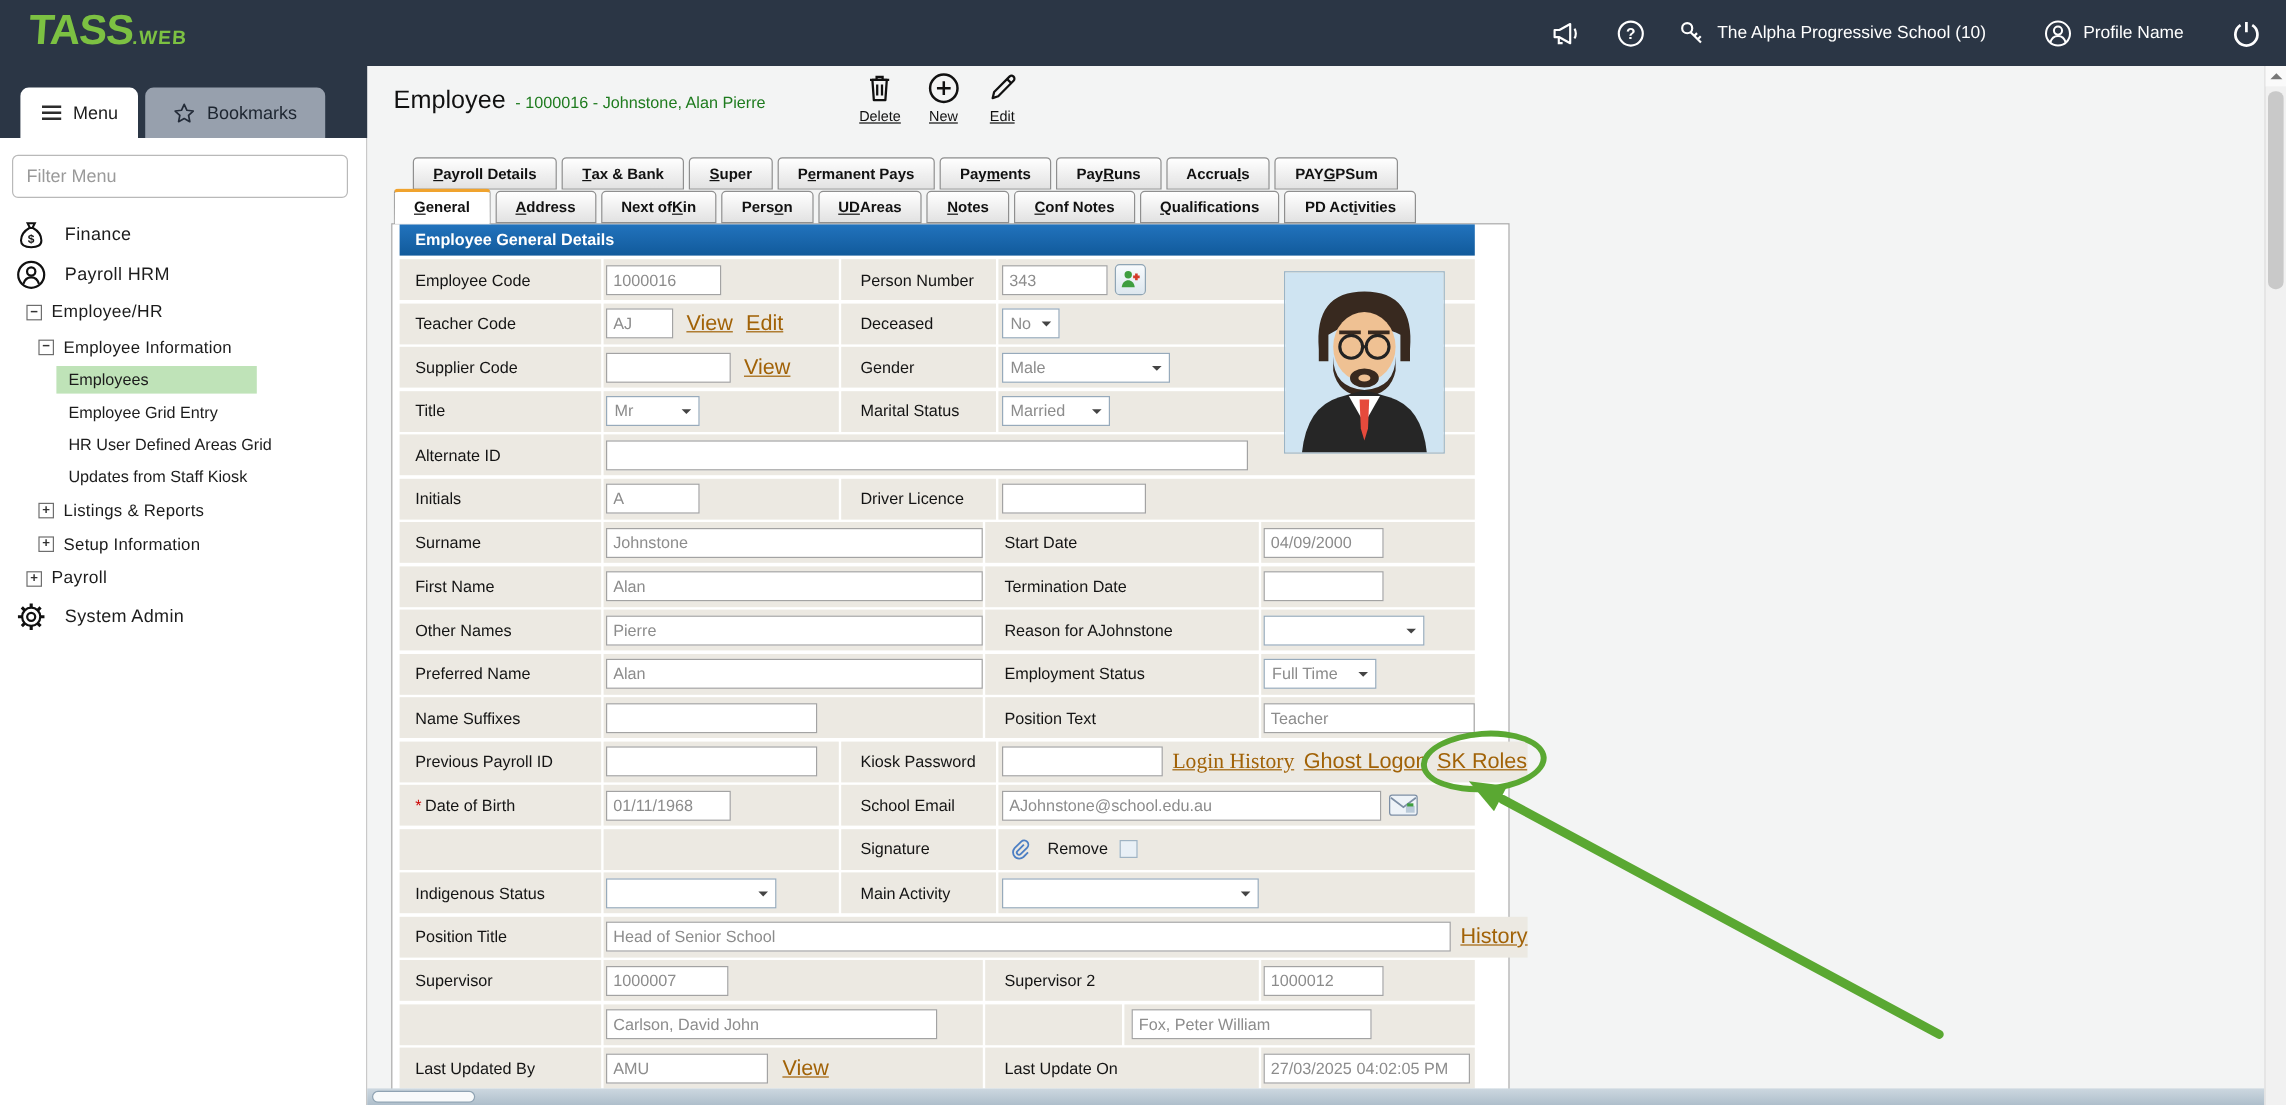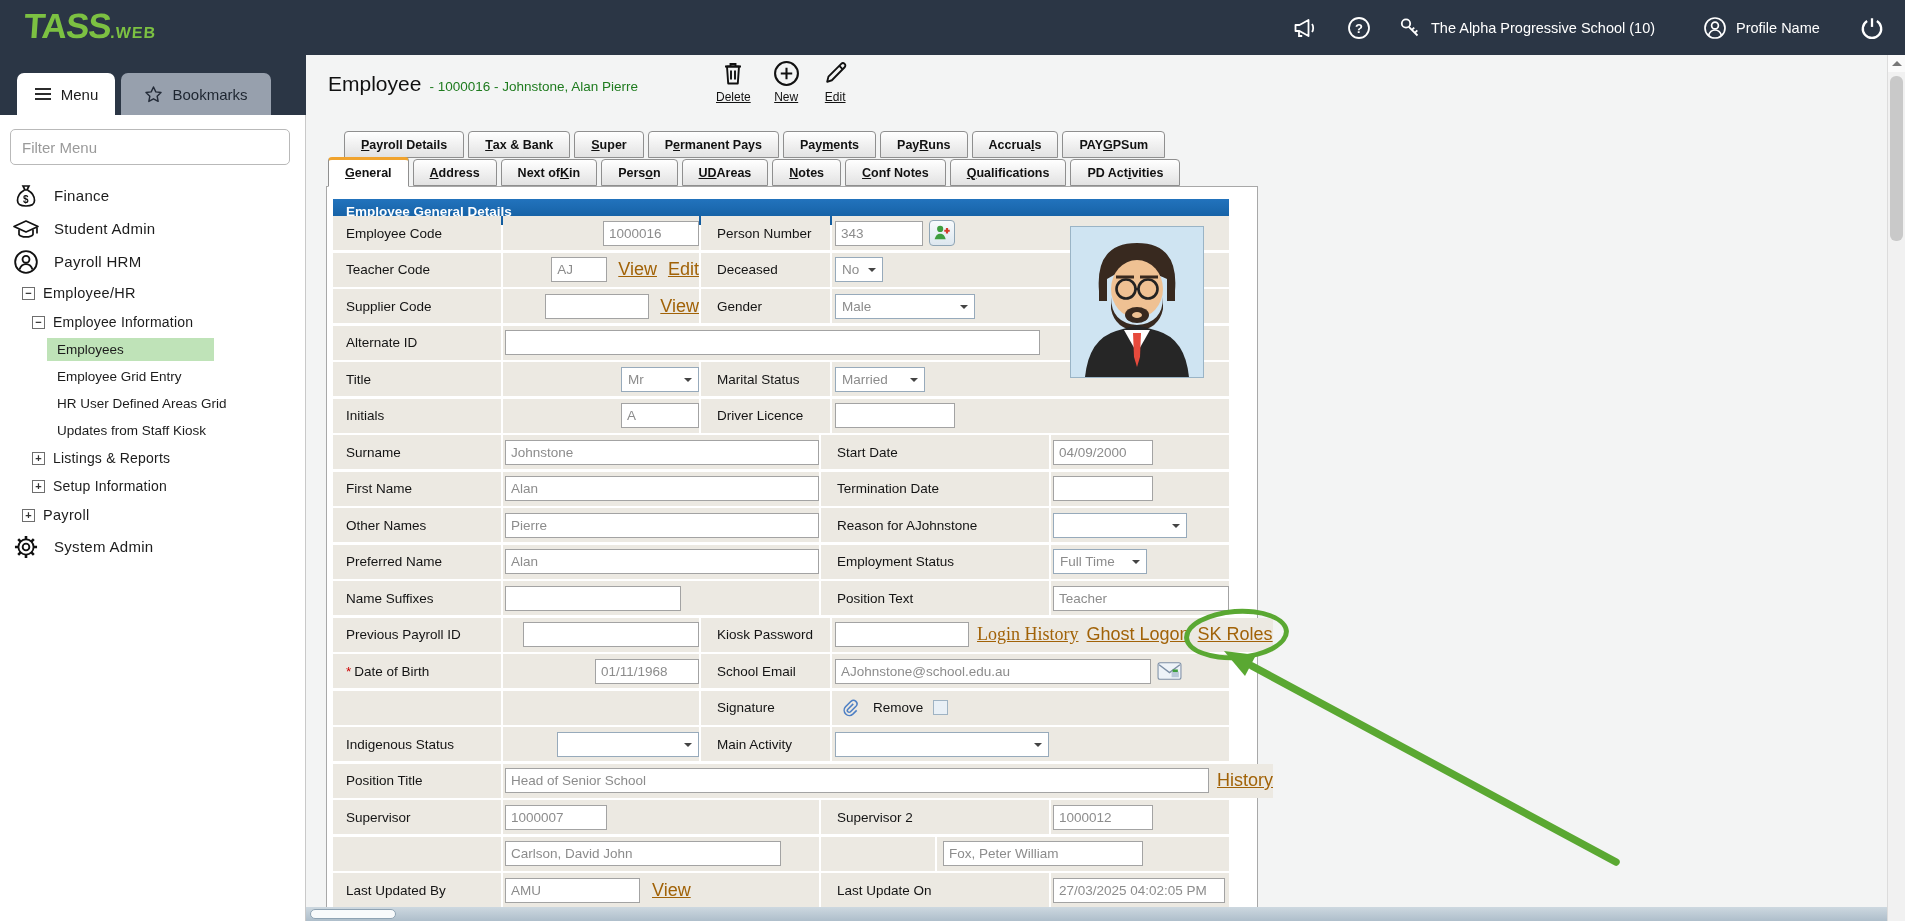--- a/index.html
+++ b/index.html
@@ -50,29 +50,29 @@
   
   .tabs{position:absolute;display:flex;gap:4px;}
   .tabs1{left:344px;top:131px;z-index:3;}
   .tabs2{left:328px;top:159px;z-index:4;}
   .tab{height:27px;padding:0 16px;background:linear-gradient(#ffffff,#e2e2e2);border:1px solid #8f8f8f;
     border-radius:4px 4px 0 0;font-weight:bold;font-size:12.5px;display:flex;align-items:center;color:#111;cursor:pointer;white-space:nowrap;}
   .tab.active{background:#fff;border-top:3px solid var(--orange);height:30px;margin-top:-2px;border-bottom:1px solid #fff;position:relative;z-index:6;}
 
   
   .panel{position:absolute;left:326px;top:186px;width:932px;height:735px;background:#fff;border:1px solid #a8a8a8;}
-  .bluebar{position:absolute;left:6px;top:12px;width:896px;height:26px;background:linear-gradient(var(--blue1),var(--blue2));
+  .bluebar{position:absolute;left:6px;top:0;width:896px;height:26px;background:linear-gradient(var(--blue1),var(--blue2));
     color:#fff;font-weight:bold;font-size:13.5px;line-height:26px;padding-left:13px;}
   .form-rows{position:absolute;left:6px;top:29px;width:896px;}
   .frow{display:flex;height:34px;margin-bottom:2.5px;}
   .fc{background:var(--cell);margin-right:2px;display:flex;align-items:center;overflow:visible;}
   .fc:last-child{margin-right:0;}
   .fc.l1{width:168px;padding-left:13px;flex:none;}
   .flabel{font-size:13.5px;color:#141414;}
-  .ta .v1{width:196px;flex:none;justify-content:flex-end;}
+  .ta .v1{width:196px;flex:none;}
   .ta .l2{width:129px;flex:none;padding-left:16px;}
   .ta .v2{flex:1;padding-left:1px;}
   .tb .v1{width:316px;flex:none;}
   .tb .l2{width:228px;flex:none;padding-left:16px;}
   .tb .v2{flex:1;}
   .tc .v1{width:316px;flex:none;}
   .tc .l2{width:114px;flex:none;}
   .tc .v2{flex:1;}
   .tw .v1{flex:1;}
   .fi{height:25px;border:1px solid #a3a3a3;background:#fff;color:#8c8c8c;font-size:13.5px;
@@ -185,30 +185,20 @@
           <svg width="26" height="26" viewBox="0 0 26 26" fill="none" stroke="#111" stroke-width="1.7">
             <path d="M10 3h6l-2 4h-2z"></path>
             <path d="M11.5 7C7 9.5 4.5 13.5 4.5 17.5 4.5 21.5 7.5 23 13 23s8.5-1.5 8.5-5.5c0-4-2.5-8-7-10.5"></path>
             <text x="13" y="19.5" text-anchor="middle" font-size="10" font-weight="bold" fill="#111" stroke="none" font-family="Liberation Sans,sans-serif">$</text>
           </svg>
         </span>
         <span class="nav-label">Finance</span>
       </div>
       <div class="nav-item lvl0">
         <span class="ic picon">
-          <svg width="28" height="24" viewBox="0 0 28 24" fill="none" stroke="#111" stroke-width="1.7">
-            <path d="M2 9.5L14 4l12 5.5L14 15z" stroke-linejoin="round"></path>
-            <path d="M7 12.5v5c2 3.2 12 3.2 14 0v-5"></path>
-            <path d="M25 10.5v6"></path>
-          </svg>
-        </span>
-        <span class="nav-label">Student Admin</span>
-      </div>
-      <div class="nav-item lvl0">
-        <span class="ic picon">
           <svg width="26" height="26" viewBox="0 0 24 24" fill="none" stroke="#111" stroke-width="1.7">
             <circle cx="12" cy="12" r="10"></circle>
             <circle cx="12" cy="9.5" r="3.2"></circle>
             <path d="M6 19c1-3.4 3.7-5 6-5s5 1.6 6 5"></path>
           </svg>
         </span>
         <span class="nav-label">Payroll HRM</span>
       </div>
       <div class="nav-item lvl1">
         <span class="expander">−</span>
@@ -366,46 +356,46 @@
         <div class="fc l2">
           <span class="flabel">Gender</span>
         </div>
         <div class="fc v2">
           <div class="fs" style="width: 140px; margin-left: 2px;">
             <span class="fs-t">Male</span>
             <span class="fs-a"></span>
           </div>
         </div>
       </div>
-      <div class="frow tw">
-        <div class="fc l1">
-          <span class="flabel">Alternate ID</span>
-        </div>
-        <div class="fc v1">
-          <input class="fi" readonly="" style="width: 535px; margin-left: 2px;">
-        </div>
-      </div>
       <div class="frow ta">
         <div class="fc l1">
           <span class="flabel">Title</span>
         </div>
         <div class="fc v1">
           <div class="fs" style="width: 78px; margin-left: 2px;">
             <span class="fs-t">Mr</span>
             <span class="fs-a"></span>
           </div>
         </div>
         <div class="fc l2">
           <span class="flabel">Marital Status</span>
         </div>
         <div class="fc v2">
           <div class="fs" style="width: 90px; margin-left: 2px;">
             <span class="fs-t">Married</span>
             <span class="fs-a"></span>
           </div>
+        </div>
+      </div>
+      <div class="frow tw">
+        <div class="fc l1">
+          <span class="flabel">Alternate ID</span>
+        </div>
+        <div class="fc v1">
+          <input class="fi" readonly="" style="width: 535px; margin-left: 2px;">
         </div>
       </div>
       <div class="frow ta">
         <div class="fc l1">
           <span class="flabel">Initials</span>
         </div>
         <div class="fc v1">
           <input class="fi" readonly="" value="A" style="width: 78px; margin-left: 2px;">
         </div>
         <div class="fc l2">

